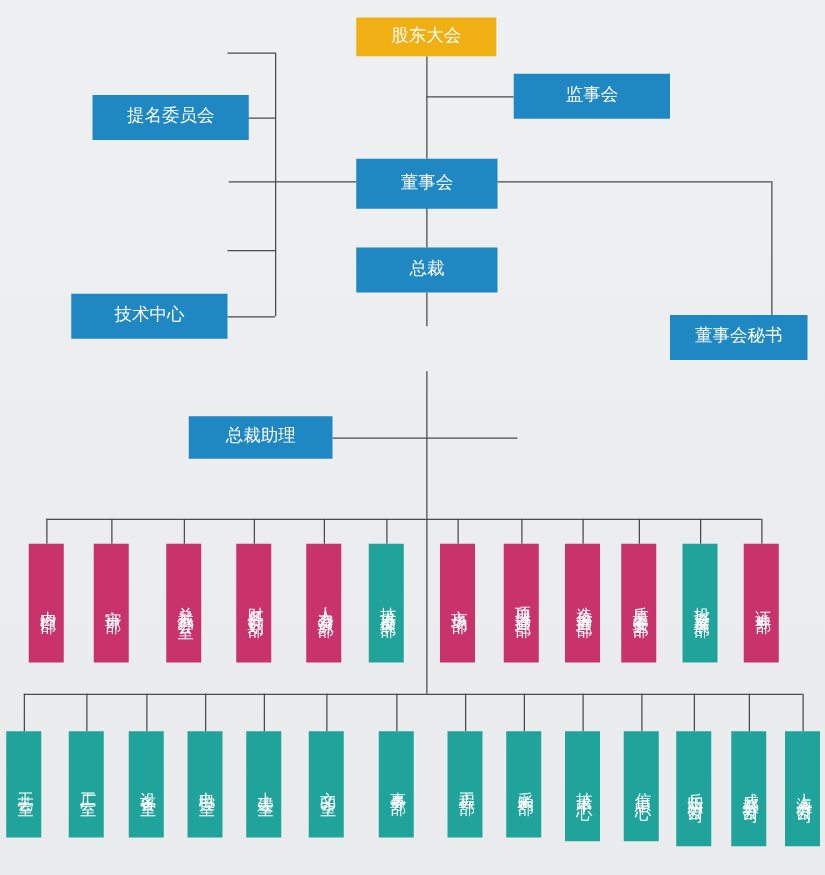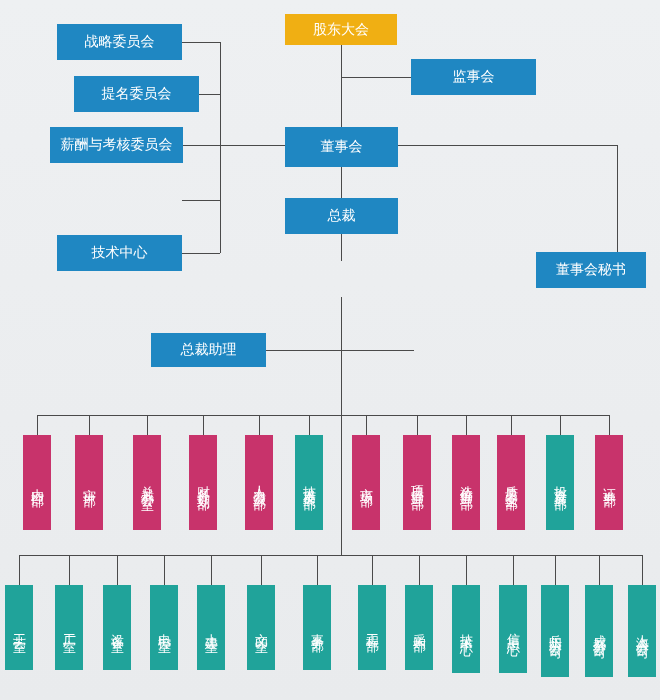--- a/index.html
+++ b/index.html
@@ -78,28 +78,22 @@
   <div class="line vline" style="left:599px;top:555px;height:30px"></div>
   <div class="line vline" style="left:642px;top:555px;height:30px"></div>
 
   <div class="node node-h gold" style="left:285px;top:14px;width:112px;height:31px">
     <span>股东大会</span>
   </div>
   <div class="node node-h blue" style="left:411px;top:59px;width:125px;height:36px">
     <span>监事会</span>
   </div>
 
-  <div class="node node-h blue" style="left:57px;top:24px;width:125px;height:36px">
-    <span>战略委员会</span>
-  </div>
   <div class="node node-h blue" style="left:74px;top:76px;width:125px;height:36px">
     <span>提名委员会</span>
-  </div>
-  <div class="node node-h blue" style="left:50px;top:127px;width:133px;height:36px">
-    <span>薪酬与考核委员会</span>
   </div>
   <div class="node node-h blue" style="left:57px;top:235px;width:125px;height:36px">
     <span>技术中心</span>
   </div>
 
   <div class="node node-h blue" style="left:285px;top:127px;width:113px;height:40px">
     <span>董事会</span>
   </div>
   <div class="node node-h blue" style="left:285px;top:198px;width:113px;height:36px">
     <span>总裁</span>

